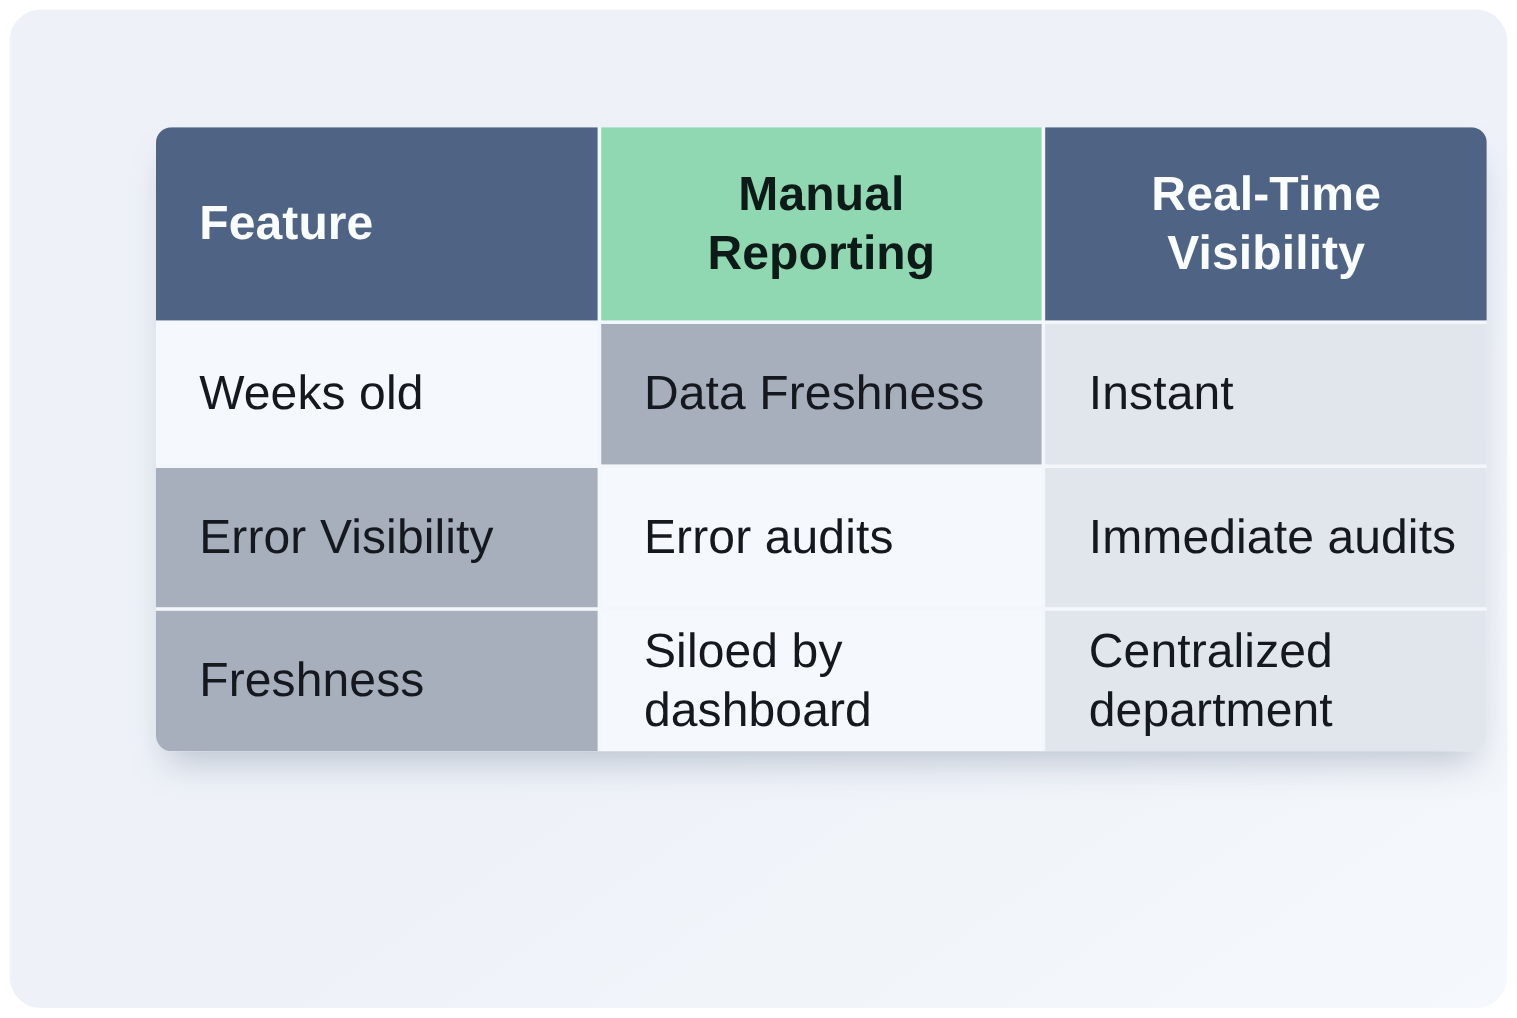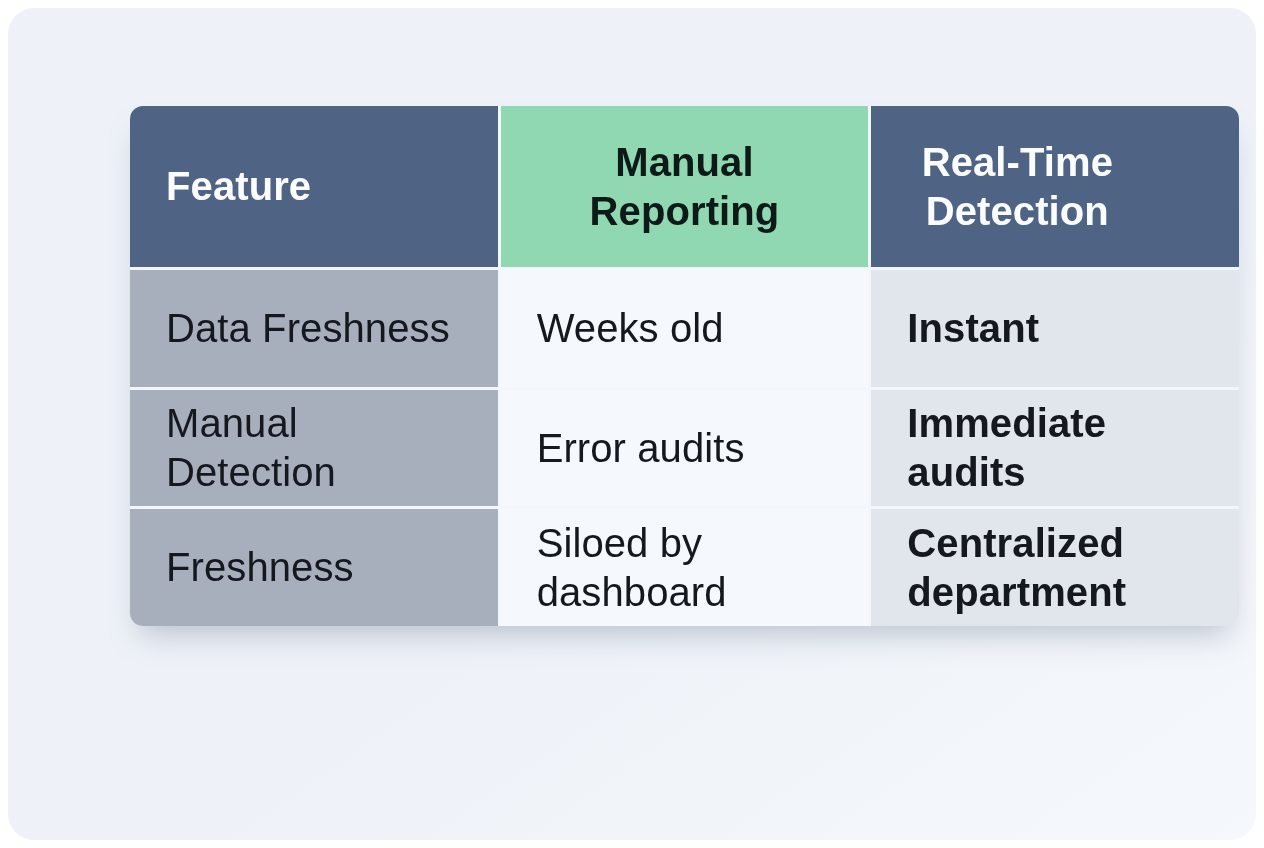--- a/index.html
+++ b/index.html
@@ -43,74 +43,74 @@
     display: flex;
     align-items: center;
     font-size: 40px;
     line-height: 1.22;
     padding: 0 24px 0 36px;
     color: var(--body-text, #15181e);
     letter-spacing: 0.1px;
   }
 
   .cell.center {
-    justify-content: flex-start;
+    justify-content: center;
     text-align: center;
     padding: 0 16px;
   }
 
   .th { font-weight: 700; }
 
   .th-slate {
     background: var(--header-slate, #4f6484);
     color: var(--header-text-light, #fafcfe);
   }
 
   .th-green {
     background: var(--header-green, #8fd8b2);
     color: var(--header-text-dark, #0e1a18);
   }
 
   .col-feature  { background: var(--col-feature-bg, #a7aebc); }
   .col-manual   { background: var(--col-manual-bg, #f5f8fc); }
-  .col-realtime { background: var(--col-realtime-bg, #e1e5ec); font-weight: bold; }
+  .col-realtime { background: var(--col-realtime-bg, #e1e5ec); }
 
   .wrap-narrow { max-width: 260px; }
 </style>
 </head>
 <body>
 
 <div class="card">
 
   <div class="comparison-table">
 
     <div class="cell th th-slate">
       <span>Feature</span>
     </div>
 
     <div class="cell th th-green center">
       <span>Manual Reporting</span>
     </div>
 
     <div class="cell th th-slate center">
-      <span class="wrap-narrow">Real-Time Detection</span>
+      <span class="wrap-narrow">Real-Time Visibility</span>
     </div>
 
+    <div class="cell col-manual">
+      <span>Weeks old</span>
+    </div>
     <div class="cell col-feature">
       <span>Data Freshness</span>
-    </div>
-    <div class="cell col-manual">
-      <span>Weeks old</span>
     </div>
     <div class="cell col-realtime">
       <span>Instant</span>
     </div>
 
     <div class="cell col-feature">
-      <span>Manual Detection</span>
+      <span>Error Visibility</span>
     </div>
     <div class="cell col-manual">
       <span>Error audits</span>
     </div>
     <div class="cell col-realtime">
       <span>Immediate audits</span>
     </div>
 
     <div class="cell col-feature">
       <span>Freshness</span>

